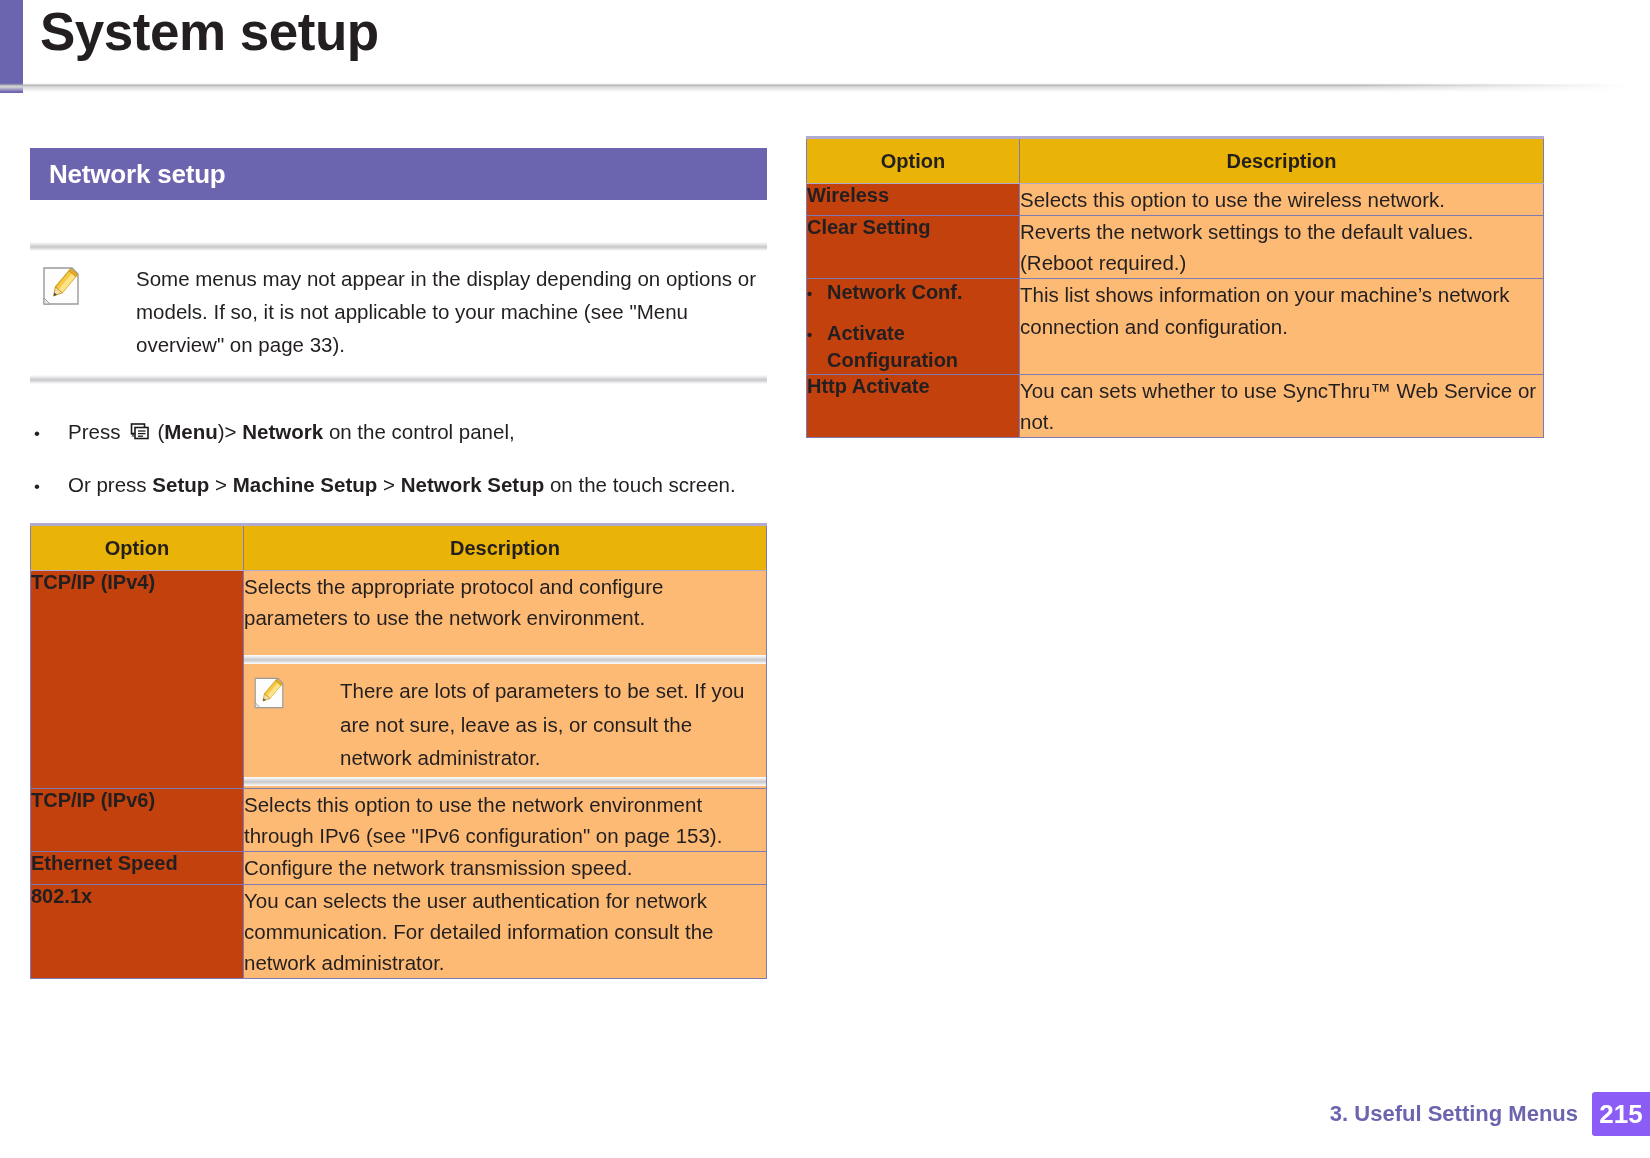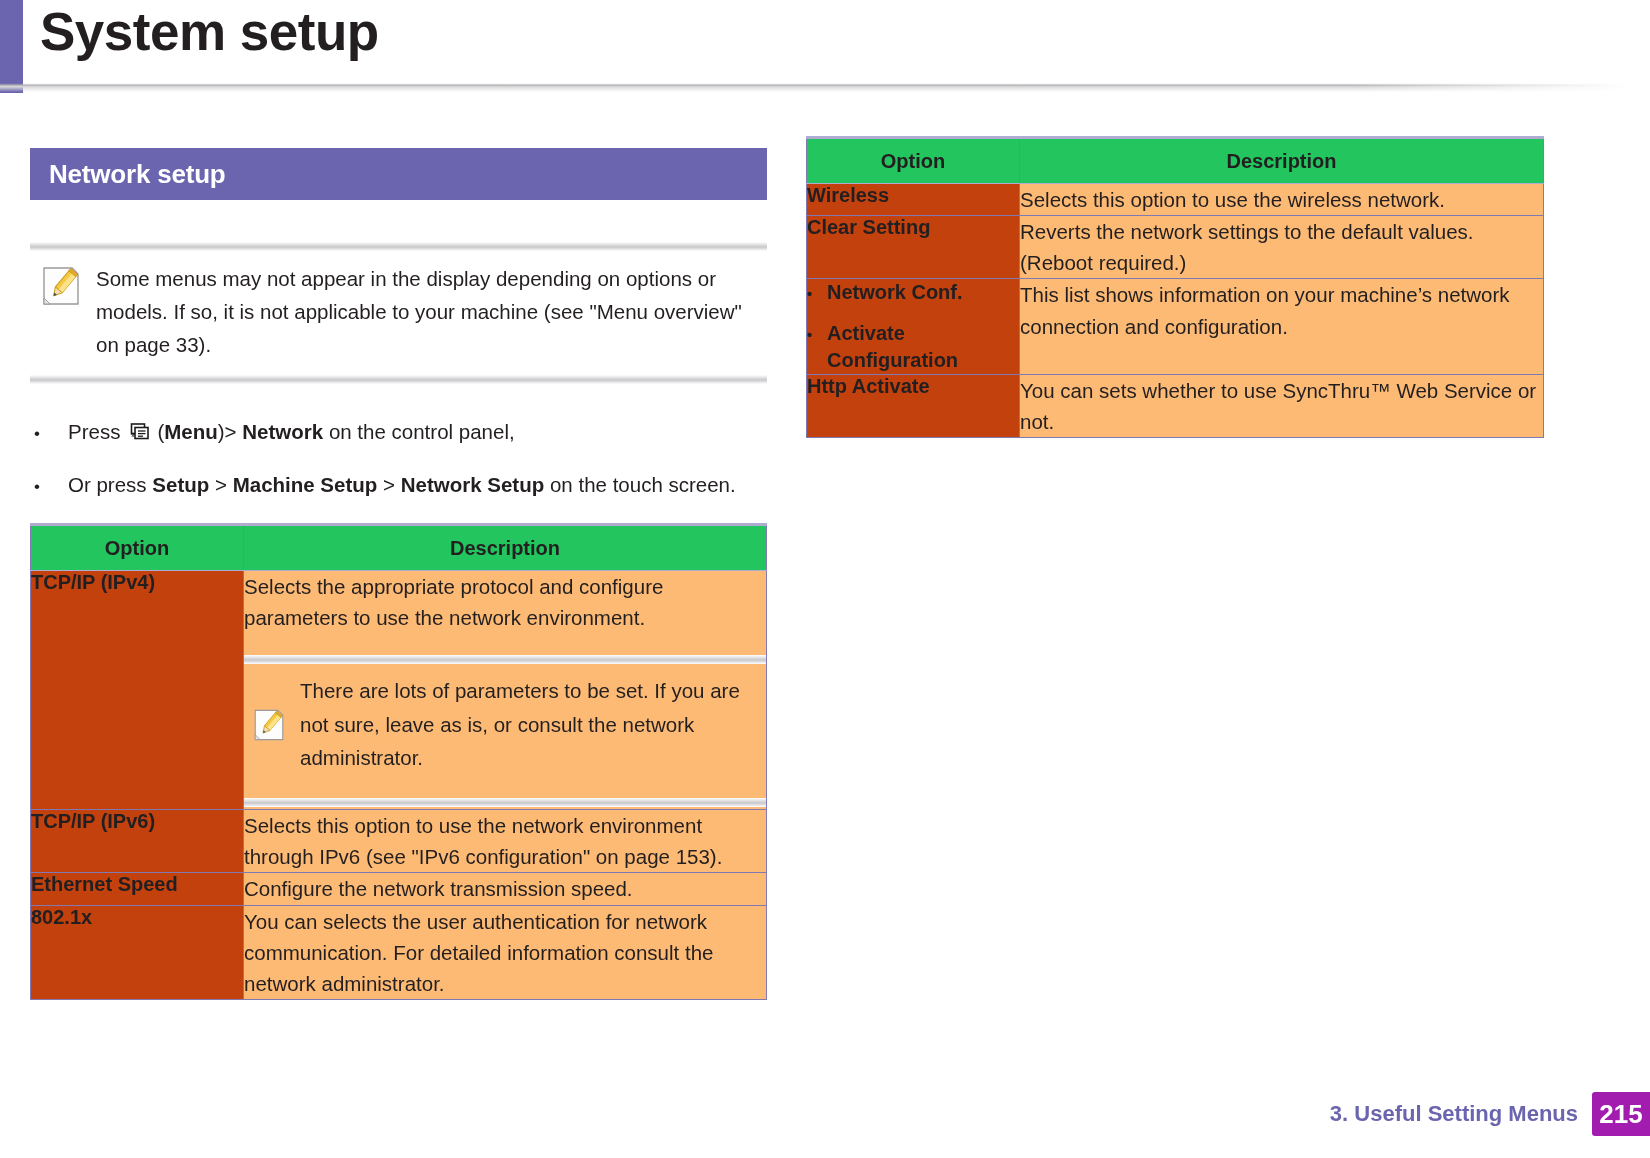--- a/index.html
+++ b/index.html
@@ -109,20 +109,21 @@
   }
   .note-rule-bottom {
     width: 100%;
     height: 9px;
     background: linear-gradient(to bottom, #ffffff 0%, #c8c8cb 55%, #e6e6e8 80%, #ffffff 100%);
   }
   .note-body {
     display: flex;
     align-items: flex-start;
     padding: 11px 0 13px 0;
+    gap: 40px;
   }
   .note-icon {
     flex: 0 0 auto;
     width: 42px;
     height: 42px;
     margin-left: 10px;
     margin-top: 3px;
     position: relative;
   }
   .note-text {
@@ -175,21 +176,21 @@
     width: 737px;
     table-layout: fixed;
   }
   table.opt-table.right { width: 738px; }
   table.opt-table th, table.opt-table td {
     border: 1px solid #7f79b4;
     vertical-align: top;
     padding: 0;
   }
   table.opt-table thead th {
-    background: #22c55e;
+    background: #eab308;
     border-top: 3px solid #b0abd2;
     border-bottom: 1px solid #b0abd2;
     font-size: 20px;
     font-weight: bold;
     text-align: center;
     height: 44px;
     vertical-align: middle;
     color: #231f20;
   }
   table.opt-table col.c-opt { width: 213px; }
@@ -232,22 +233,21 @@
     line-height: 1.36;
   }
 
   
   .inner-note {
     margin-top: 22px;
     margin-bottom: 2px;
     width: 100%;
   }
   .inner-note .note-body {
-    padding: 10px 0 24px 0;
-    align-items: center;
+    padding: 10px 0 3px 0;
   }
   .inner-note .note-icon {
     width: 34px;
     height: 34px;
     margin-left: 8px;
     margin-top: 2px;
   }
   .inner-note .note-text {
     font-size: 20.5px;
     line-height: 1.62;
@@ -267,21 +267,21 @@
   .footer-chapter {
     font-size: 22px;
     font-weight: bold;
     color: #6b64ae;
     display: flex;
     align-items: center;
     padding-right: 14px;
     white-space: nowrap;
   }
   .footer-pageno {
-    background: #a21caf;
+    background: #8b5cf6;
     color: #ffffff;
     font-size: 26px;
     font-weight: bold;
     display: flex;
     align-items: center;
     justify-content: center;
     width: 58px;
     border-radius: 3px 0 0 3px;
   }
 </style>

